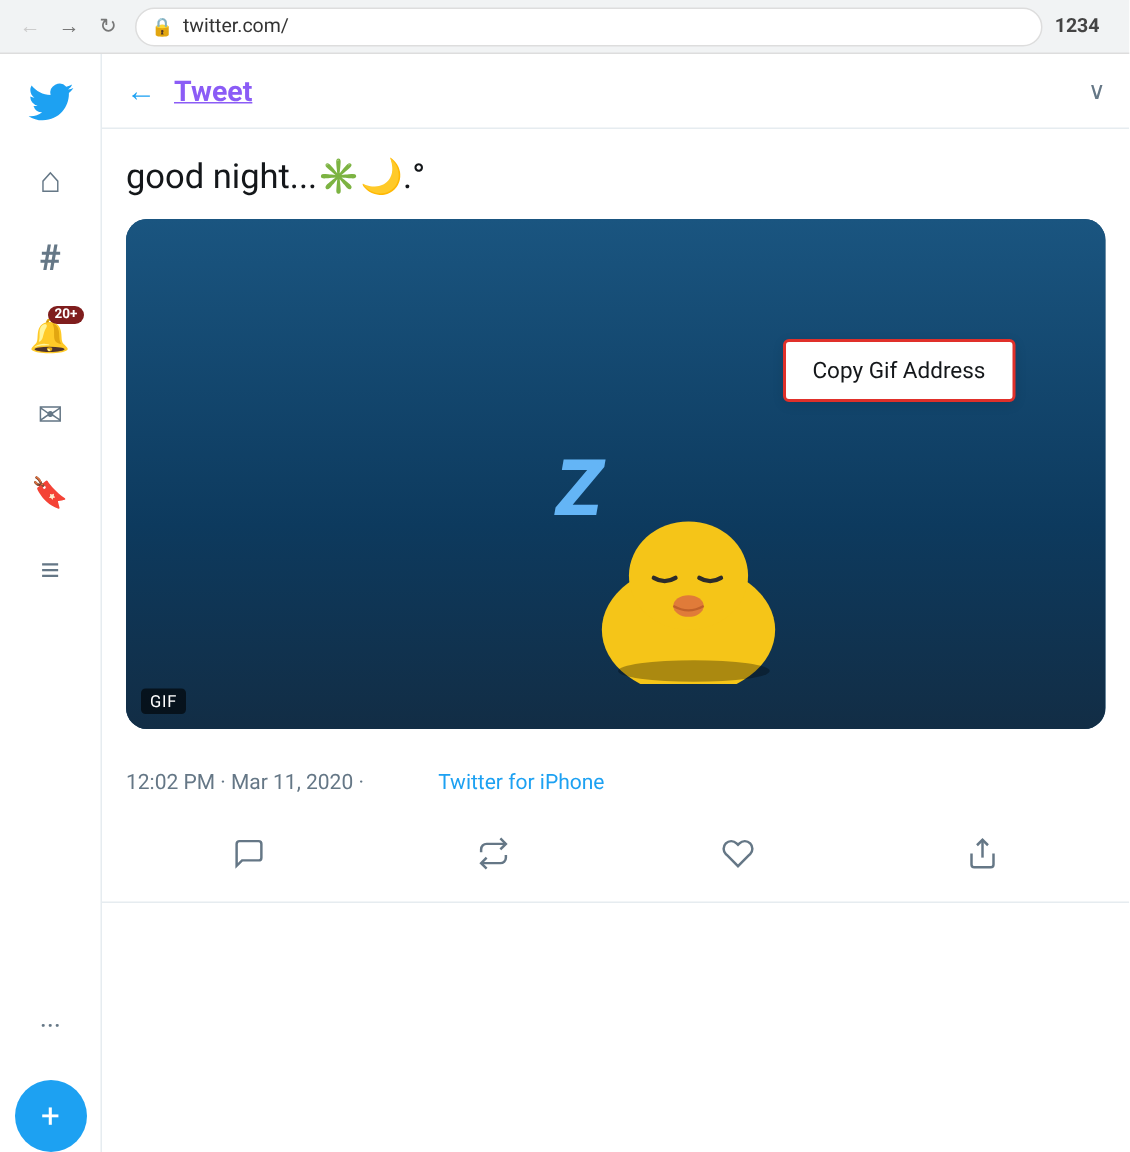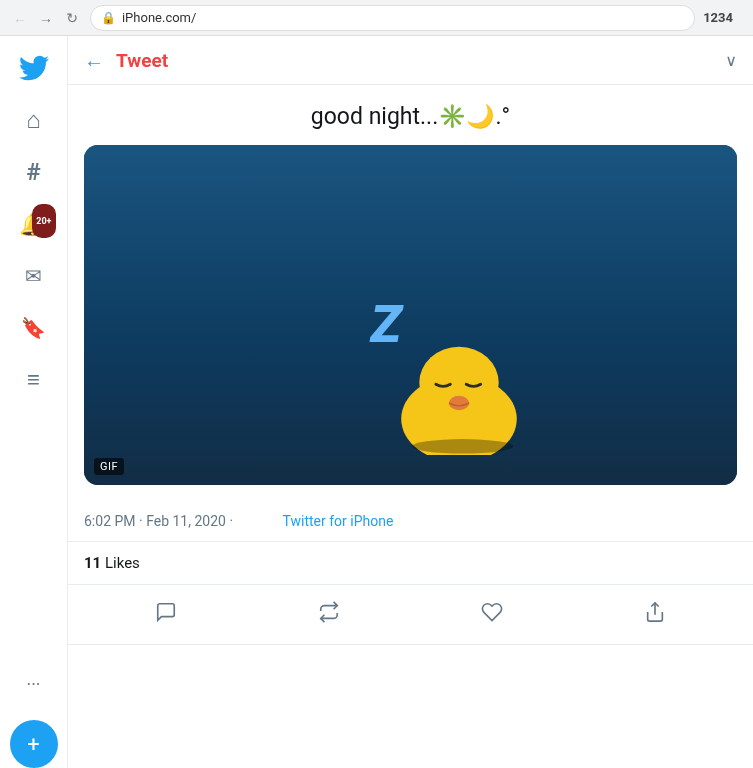--- a/index.html
+++ b/index.html
@@ -100,21 +100,21 @@
     }
     .badge {
       position: absolute;
       top: 4px;
       right: 2px;
       background: #7f1d1d;
       color: #fff;
       font-size: 9px;
       font-weight: bold;
       border-radius: 10px;
-      padding: 12px 4px;
+      padding: 1px 4px;
       min-width: 18px;
       text-align: center;
     }
     .compose-btn {
       width: 48px;
       height: 48px;
       background: #1da1f2;
       border-radius: 50%;
       display: flex;
       align-items: center;
@@ -148,32 +148,32 @@
       z-index: 10;
     }
     .back-arrow {
       color: #1da1f2;
       font-size: 18px;
       cursor: pointer;
     }
     .tweet-title {
       font-size: 19px;
       font-weight: bold;
-      color: #ef4444;
+      color: #8b5cf6;
+      text-decoration: underline;
     }
     .chevron-down {
       margin-left: auto;
       color: #657786;
       font-size: 16px;
     }
 
     
     .tweet-body {
       padding: 16px;
-      text-align: center;
     }
     .tweet-text {
       font-size: 23px;
       color: #14171a;
       margin-bottom: 12px;
       line-height: 1.4;
     }
 
     
     .gif-container {
@@ -293,21 +293,21 @@
 <body>
 
 <div class="browser-bar">
   <div class="browser-nav-icons">
     <div class="nav-arrow disabled">←</div>
     <div class="nav-arrow">→</div>
     <div class="nav-arrow">↻</div>
   </div>
   <div class="address-bar">
     <span class="lock-icon">🔒</span>
-    <span>iPhone.com/</span>
+    <span>twitter.com/</span>
   </div>
   <div class="tab-number">1234</div>
 </div>
 
 <div class="app-layout">
 
   <div class="sidebar">
 
     <div class="sidebar-item">
       <svg class="twitter-bird" viewBox="0 0 24 24">
@@ -380,35 +380,34 @@
 
               <path d="M110 82 Q120 88 130 82" stroke="#2c2c2c" stroke-width="4" fill="none" stroke-linecap="round"></path>
 
               <ellipse cx="100" cy="108" rx="14" ry="10" fill="#e07b39"></ellipse>
 
               <path d="M86 108 Q100 116 114 108" stroke="#c0602a" stroke-width="2" fill="none"></path>
             </svg>
           </div>
         </div>
 
+        <div class="context-menu">
+          <span>Copy Gif Address</span>
+        </div>
 
         <div class="gif-badge">GIF</div>
       </div>
     </div>
 
     <div class="tweet-meta">
-      <span>6:02 PM · Feb 11, 2020</span>
+      <span>12:02 PM · Mar 11, 2020</span>
       <span> · </span>
       <a href="#">Twitter for iPhone</a>
     </div>
 
-    <div class="tweet-likes">
-      <span class="likes-count">11</span>
-      <span>Likes</span>
-    </div>
 
     <div class="tweet-actions">
       <div class="action-btn">
         <span style="font-size:20px;">
           
           <svg width="22" height="22" viewBox="0 0 24 24" fill="none" stroke="#657786" stroke-width="1.8">
             <path d="M21 15a2 2 0 01-2 2H7l-4 4V5a2 2 0 012-2h14a2 2 0 012 2z"></path>
           </svg>
         </span>
       </div>

